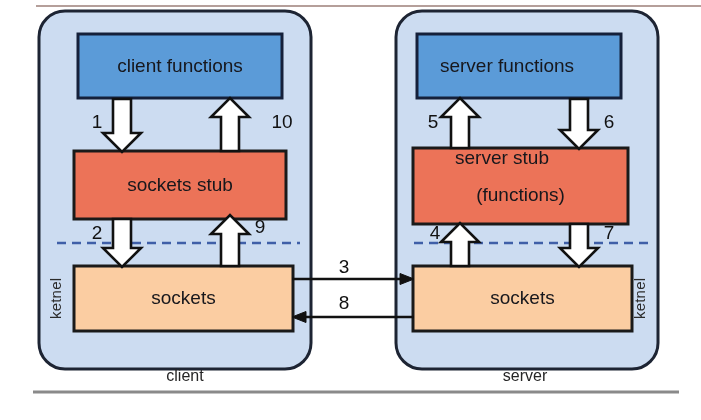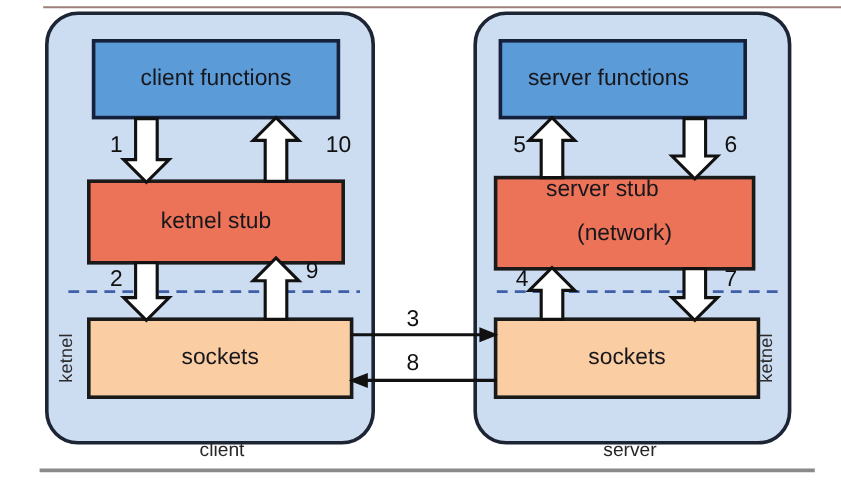--- a/index.html
+++ b/index.html
@@ -106,28 +106,28 @@
 
     <line x1="292" y1="279" x2="404" y2="279" stroke="#111111" stroke-width="2.6"></line>
     <polygon points="414,279 400,273.5 400,284.5" fill="#111111" stroke="#111111" stroke-width="1"></polygon>
 
     <line x1="414" y1="317" x2="302" y2="317" stroke="#111111" stroke-width="2.6"></line>
     <polygon points="292,317 306,311.5 306,322.5" fill="#111111" stroke="#111111" stroke-width="1"></polygon>
   </svg>
 
   <div class="txt box-label" style="left:78px; top:55px; width:204px;">client functions</div>
 
-  <div class="txt box-label" style="left:74px; top:174px; width:212px;">ketnel stub</div>
+  <div class="txt box-label" style="left:74px; top:174px; width:212px;">sockets stub</div>
 
   <div class="txt box-label" style="left:74px; top:287px; width:219px;">sockets</div>
 
   <div class="txt box-label" style="left:417px; top:55px; width:180px;">server functions</div>
 
   <div class="txt box-label" style="left:413px; top:147px; width:178px;">server stub</div>
-  <div class="txt box-label" style="left:413px; top:184px; width:215px;">(network)</div>
+  <div class="txt box-label" style="left:413px; top:184px; width:215px;">(functions)</div>
 
   <div class="txt box-label" style="left:413px; top:287px; width:219px;">sockets</div>
 
   <div class="txt num-label" style="left:86px; top:111px; width:22px;">1</div>
 
   <div class="txt num-label" style="left:251px; top:111px; width:30px;margin-left:16px;">10</div>
 
   <div class="txt num-label" style="left:86px; top:222px; width:22px;">2</div>
 
   <div class="txt num-label" style="left:249px; top:216px; width:22px;">9</div>

